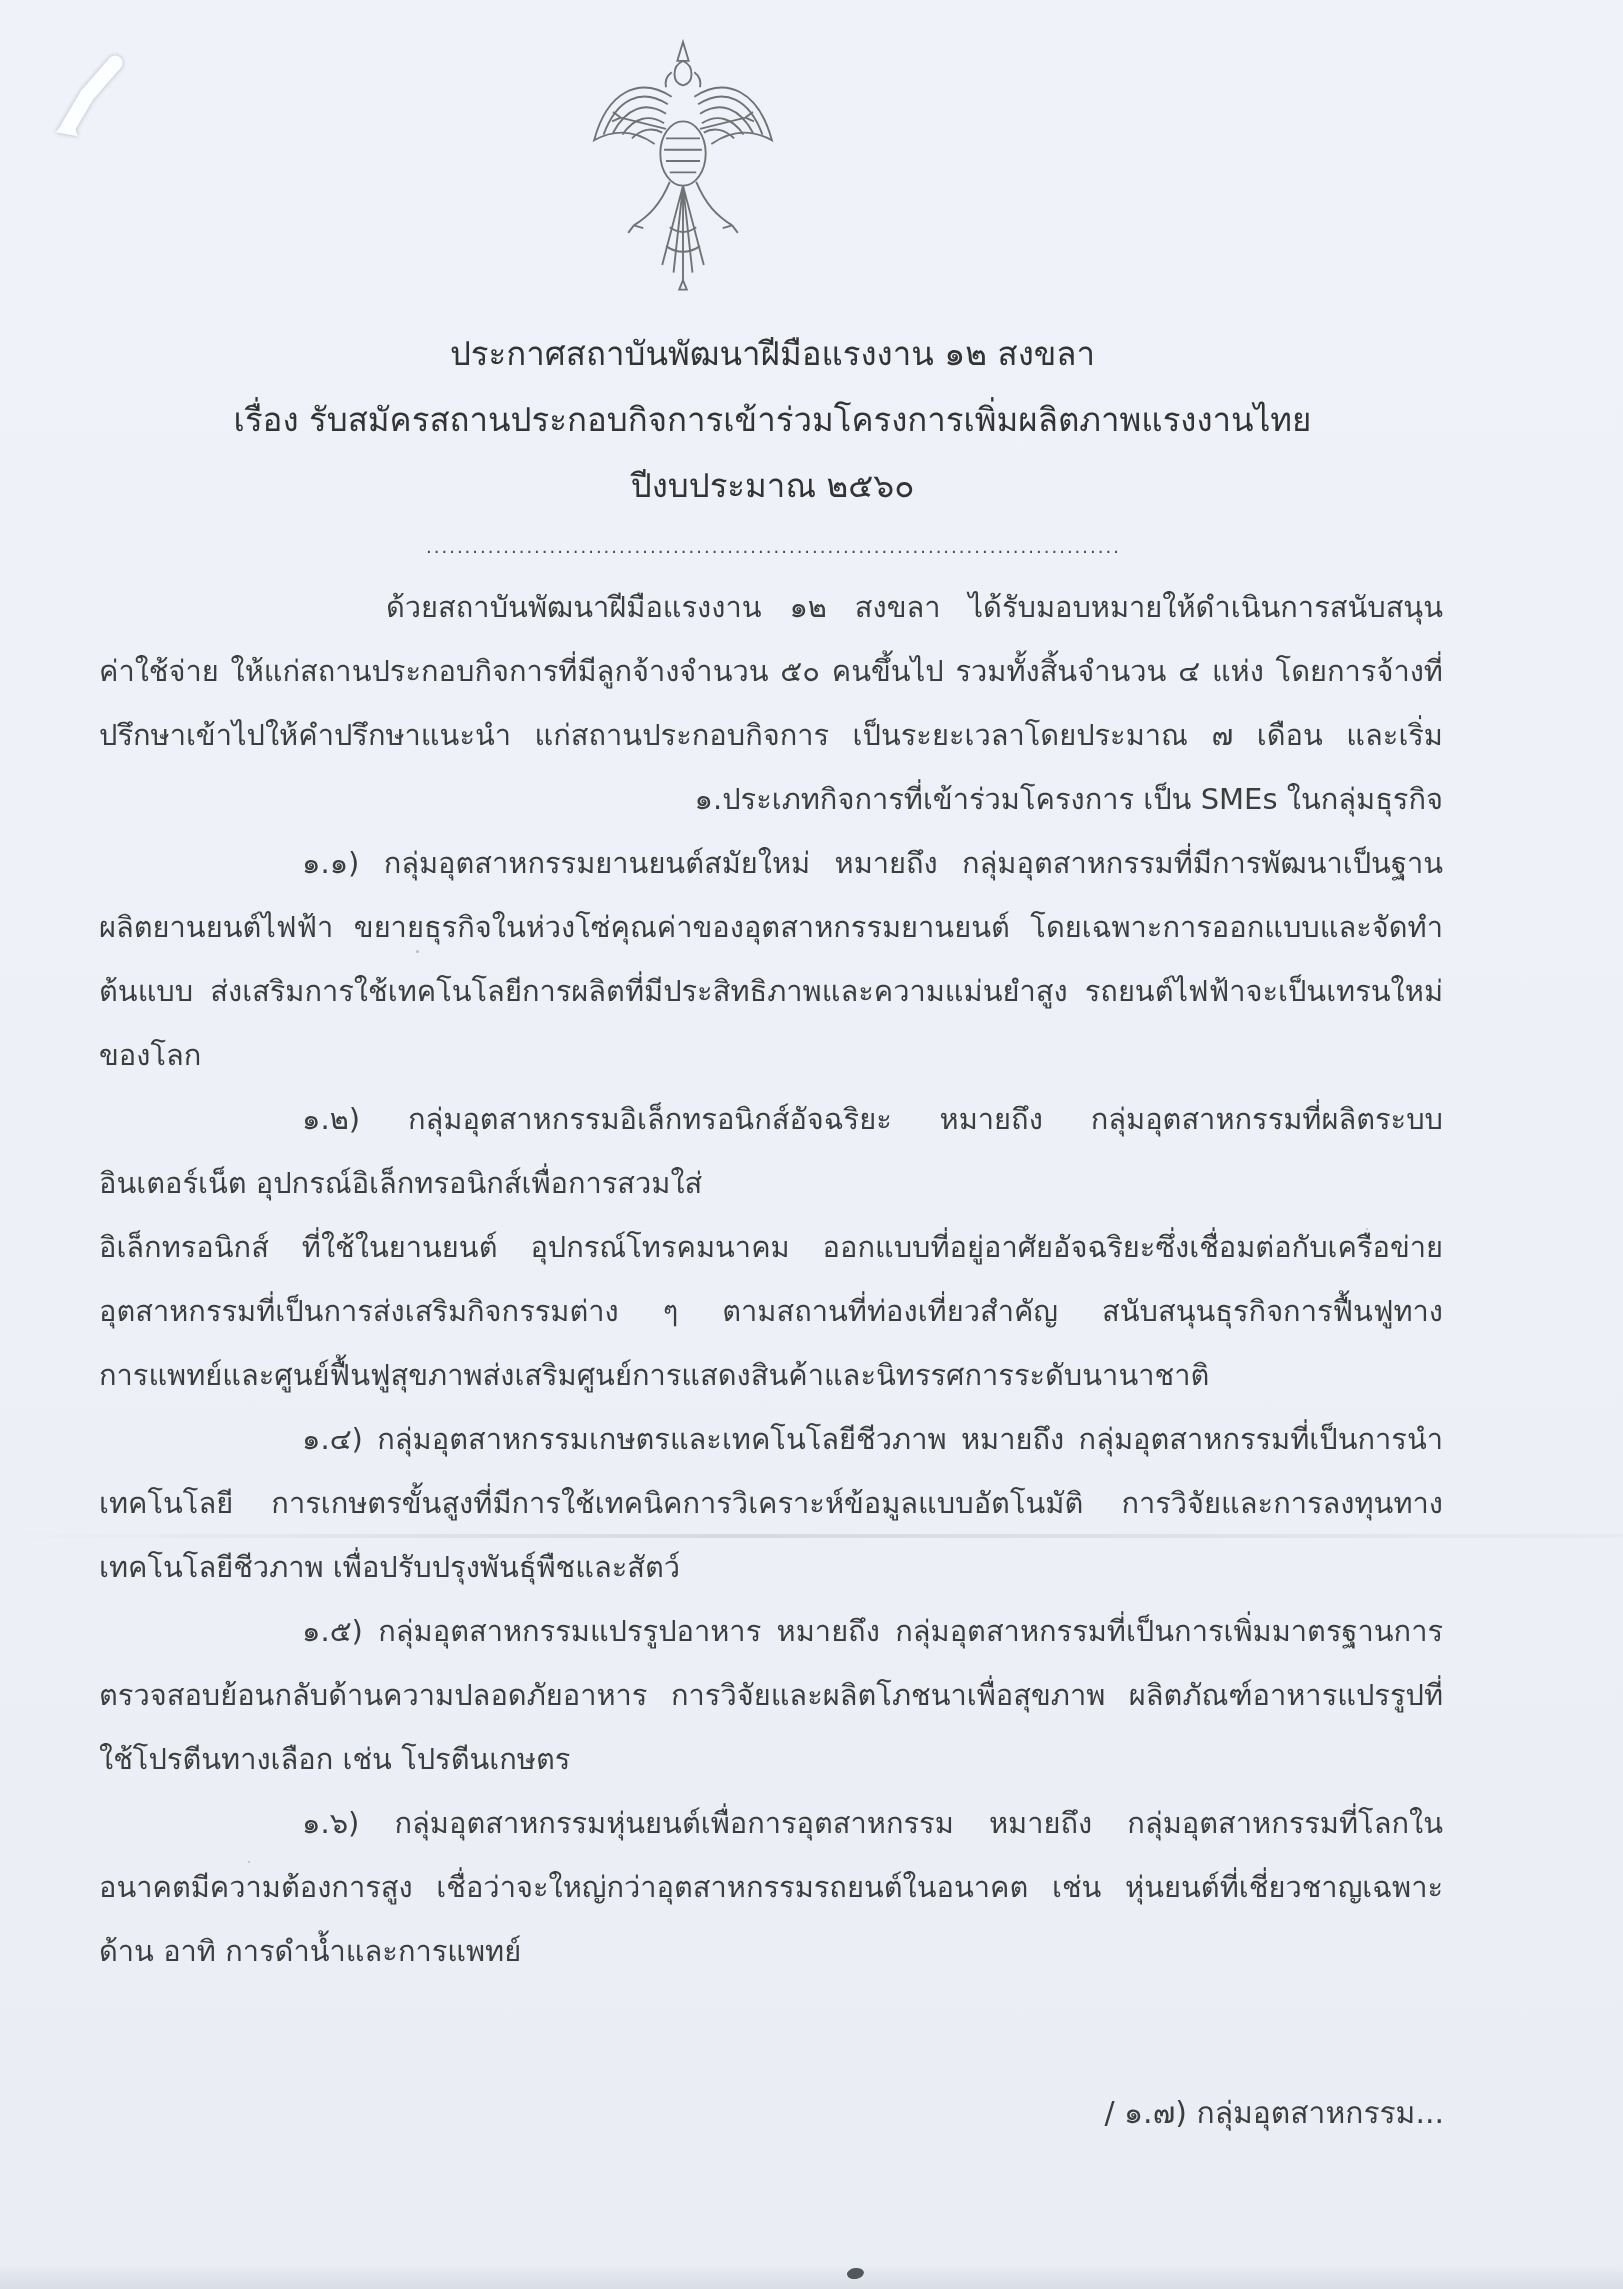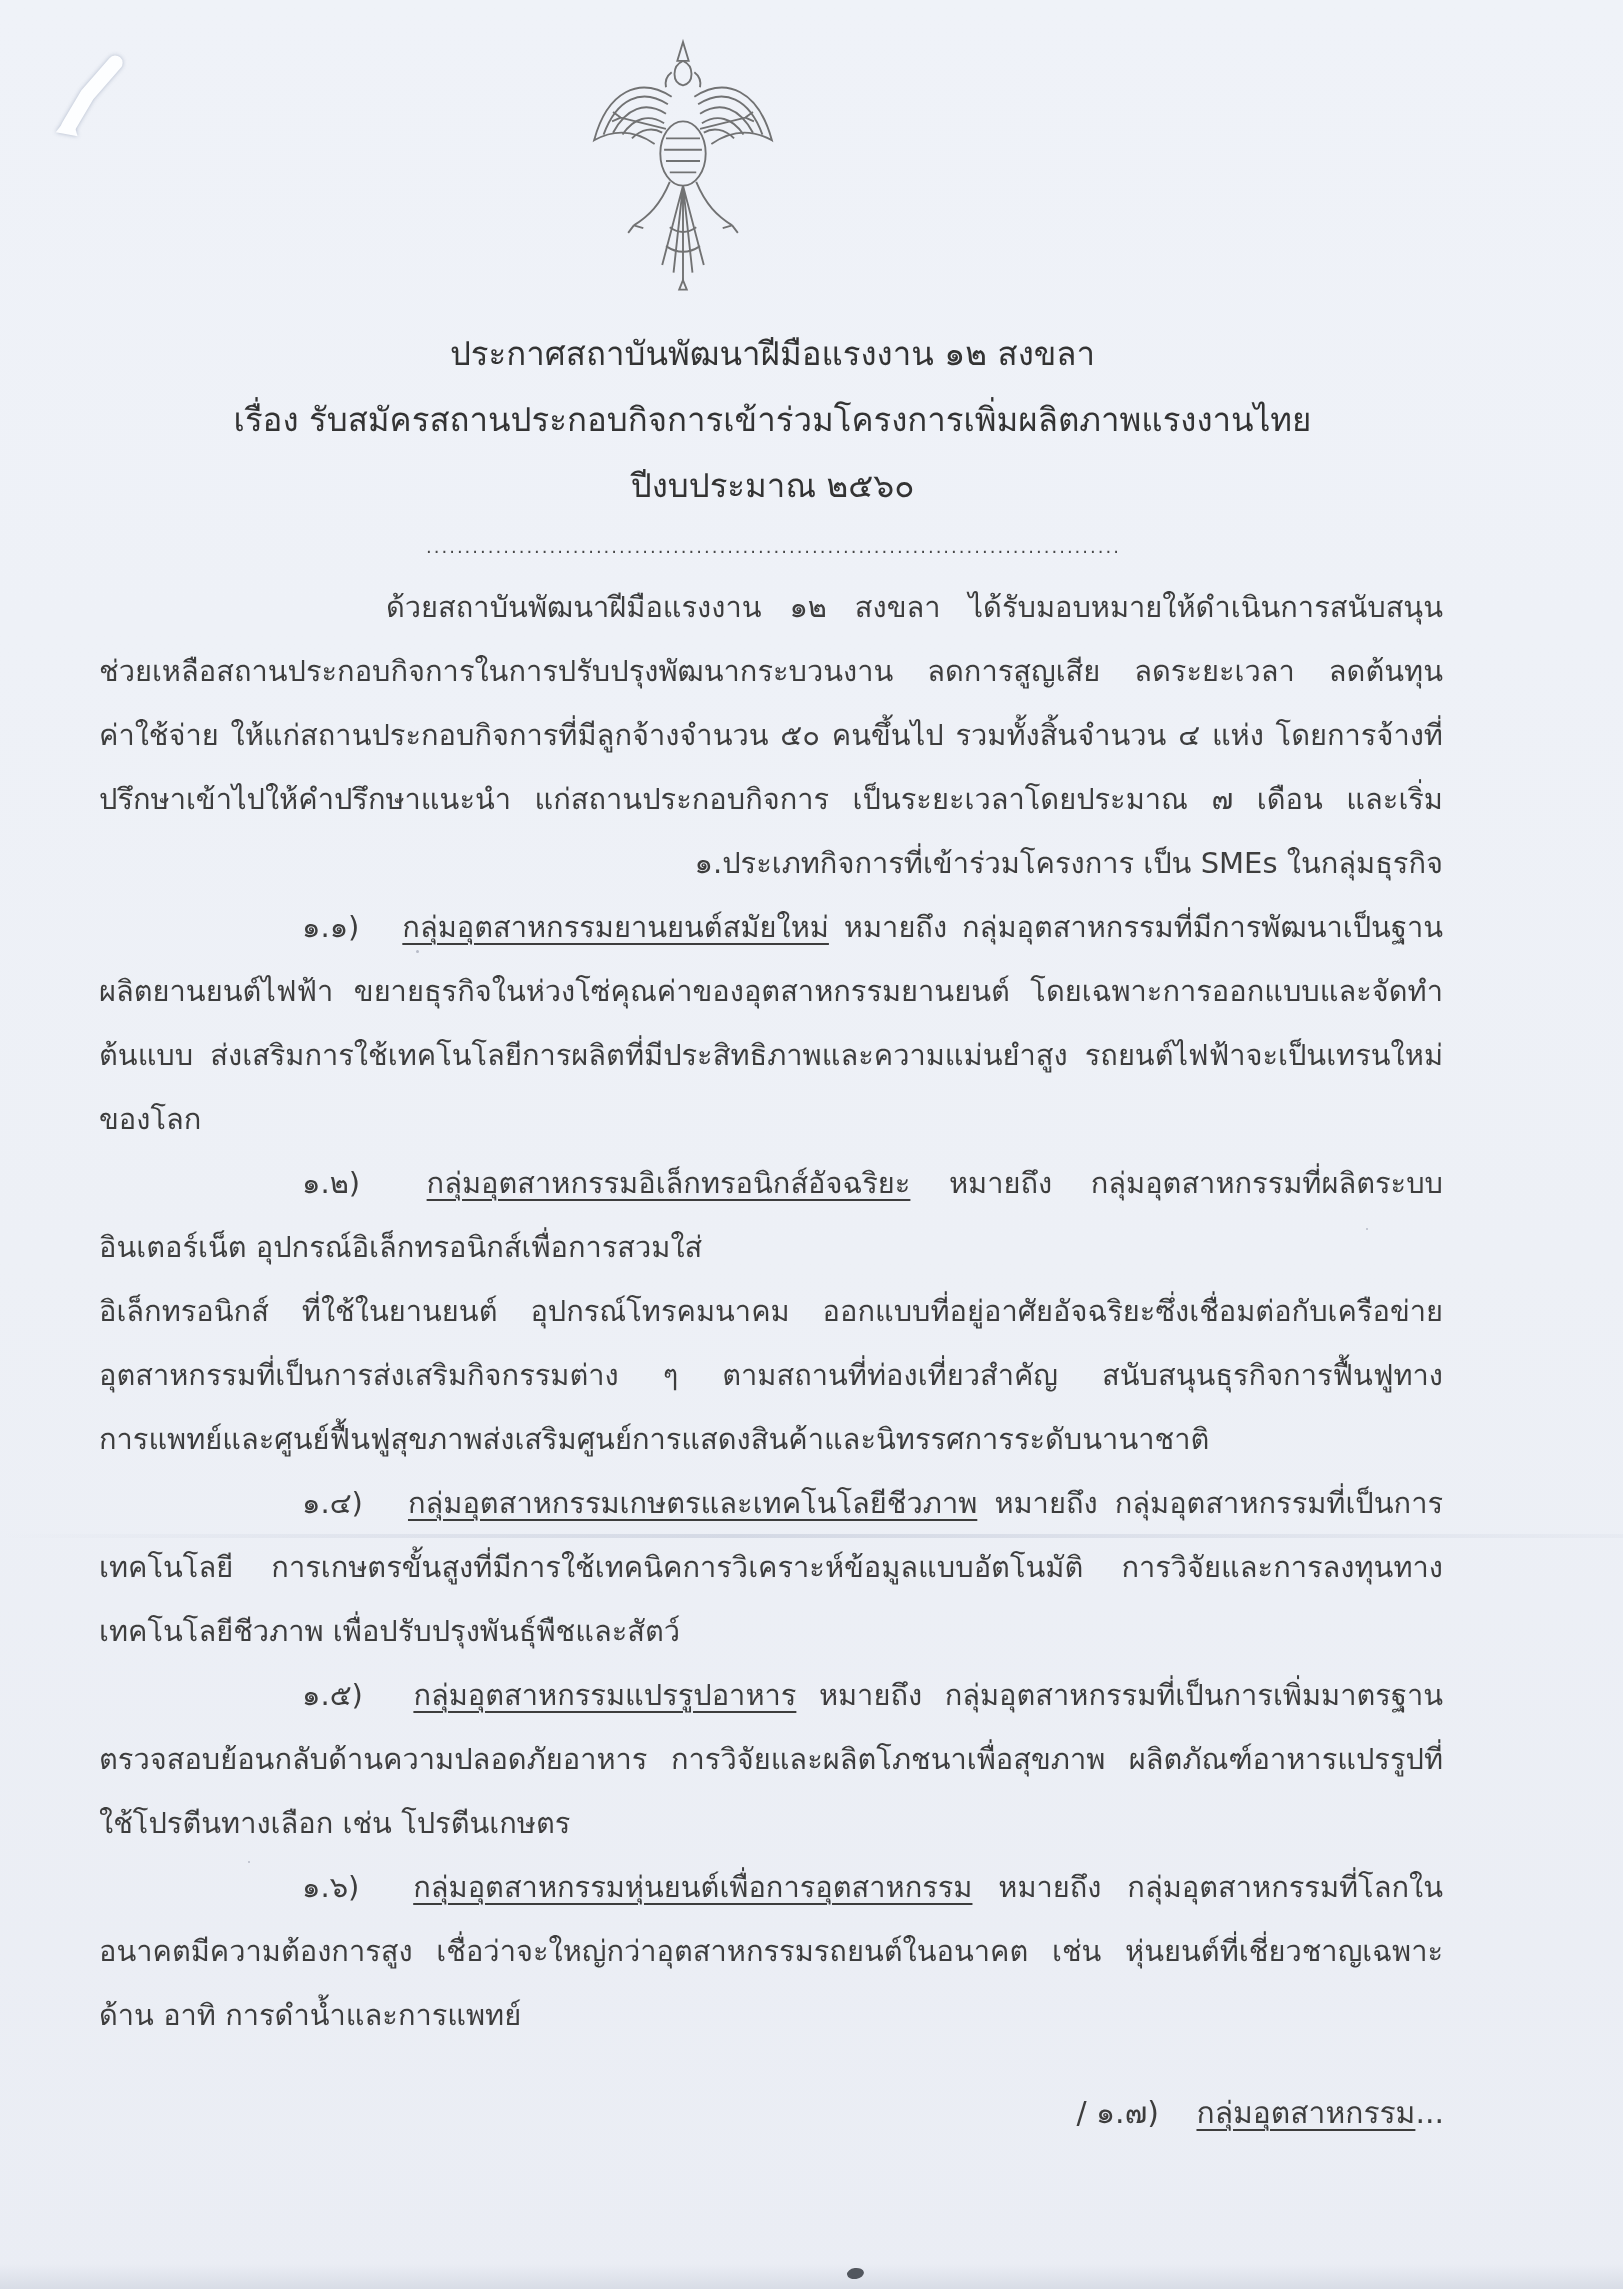--- a/index.html
+++ b/index.html
@@ -16,21 +16,21 @@
   .head{position:absolute;left:139px;top:331px;width:1267px;text-align:center;color:#333;}
   .hl{height:66px;line-height:46px;font-size:33px;}
   .dots{font-size:18px;letter-spacing:2px;color:#474747;white-space:nowrap;overflow:hidden;width:693px;margin:8px auto 0;height:26px;line-height:20px;}
   
   .doc-body{position:absolute;left:99px;top:578px;width:1344px;font-size:29px;}
   .line{height:64px;line-height:59px;overflow:hidden;}
   .line.j{text-align:justify;text-align-last:justify;}
   .ind-para{padding-left:287px;}
   .ind-head{padding-left:188px;text-align:right;}
   .ind-item{padding-left:203px;}
-  .u{text-decoration:underline;text-decoration-thickness:2px;text-underline-offset:6px;margin-left:28px;}
+  .u{text-decoration-thickness:2px;text-underline-offset:6px;}
   
   .footer{position:absolute;right:180px;top:2091px;font-size:30px;line-height:44px;color:#3d3d3d;}
   
   .checkmark{position:absolute;left:38px;top:51px;width:99px;height:99px;filter:drop-shadow(0 0 2px rgba(165,175,195,.9));}
   .crease{position:absolute;left:0;top:1534px;width:100%;height:4px;
     background:linear-gradient(90deg,rgba(150,160,185,0) 0%,rgba(150,160,185,.28) 45%,rgba(150,160,185,.06) 100%);}
   .bottom-shade{position:absolute;left:0;bottom:0;width:100%;height:26px;
     background:linear-gradient(180deg,rgba(140,150,170,0),rgba(140,150,170,.20));}
   .smudge{position:absolute;left:847px;top:2268px;width:17px;height:11px;background:#383d44;border-radius:50%;opacity:.85;transform:rotate(-8deg);}
   .speck{position:absolute;background:#8a90a0;border-radius:50%;opacity:.55;}
@@ -83,21 +83,20 @@
 
   <div class="head">
     <div class="hl">ประกาศสถาบันพัฒนาฝีมือแรงงาน ๑๒ สงขลา</div>
     <div class="hl">เรื่อง รับสมัครสถานประกอบกิจการเข้าร่วมโครงการเพิ่มผลิตภาพแรงงานไทย</div>
     <div class="hl">ปีงบประมาณ ๒๕๖๐</div>
     <div class="dots">.............................................................................................</div>
   </div>
 
   <div class="doc-body">
       <div class="line j ind-para">ด้วยสถาบันพัฒนาฝีมือแรงงาน ๑๒ สงขลา ได้รับมอบหมายให้ดำเนินการสนับสนุน</div>
-      <div class="line j">ช่วยเหลือสถานประกอบกิจการในการปรับปรุงพัฒนากระบวนงาน ลดการสูญเสีย ลดระยะเวลา ลดต้นทุน</div>
       <div class="line j">ค่าใช้จ่าย ให้แก่สถานประกอบกิจการที่มีลูกจ้างจำนวน ๕๐ คนขึ้นไป รวมทั้งสิ้นจำนวน ๔ แห่ง โดยการจ้างที่</div>
       <div class="line j">ปรึกษาเข้าไปให้คำปรึกษาแนะนำ แก่สถานประกอบกิจการ เป็นระยะเวลาโดยประมาณ ๗ เดือน และเริ่ม</div>
       <div class="line ind-head">๑.ประเภทกิจการที่เข้าร่วมโครงการ เป็น SMEs ในกลุ่มธุรกิจ</div>
       <div class="line j ind-item"><span>๑.๑)</span> <span class="u">กลุ่มอุตสาหกรรมยานยนต์สมัยใหม่</span><span> หมายถึง กลุ่มอุตสาหกรรมที่มีการพัฒนาเป็นฐานการ</span></div>
       <div class="line j">ผลิตยานยนต์ไฟฟ้า ขยายธุรกิจในห่วงโซ่คุณค่าของอุตสาหกรรมยานยนต์ โดยเฉพาะการออกแบบและจัดทำ</div>
       <div class="line j">ต้นแบบ ส่งเสริมการใช้เทคโนโลยีการผลิตที่มีประสิทธิภาพและความแม่นยำสูง รถยนต์ไฟฟ้าจะเป็นเทรนใหม่</div>
       <div class="line">ของโลก</div>
       <div class="line j ind-item"><span>๑.๒)</span> <span class="u">กลุ่มอุตสาหกรรมอิเล็กทรอนิกส์อัจฉริยะ</span><span> หมายถึง กลุ่มอุตสาหกรรมที่ผลิตระบบ</span></div>
       <div class="line">อินเตอร์เน็ต อุปกรณ์อิเล็กทรอนิกส์เพื่อการสวมใส่</div>
       <div class="line j">อิเล็กทรอนิกส์ ที่ใช้ในยานยนต์ อุปกรณ์โทรคมนาคม ออกแบบที่อยู่อาศัยอัจฉริยะซึ่งเชื่อมต่อกับเครือข่าย</div>

